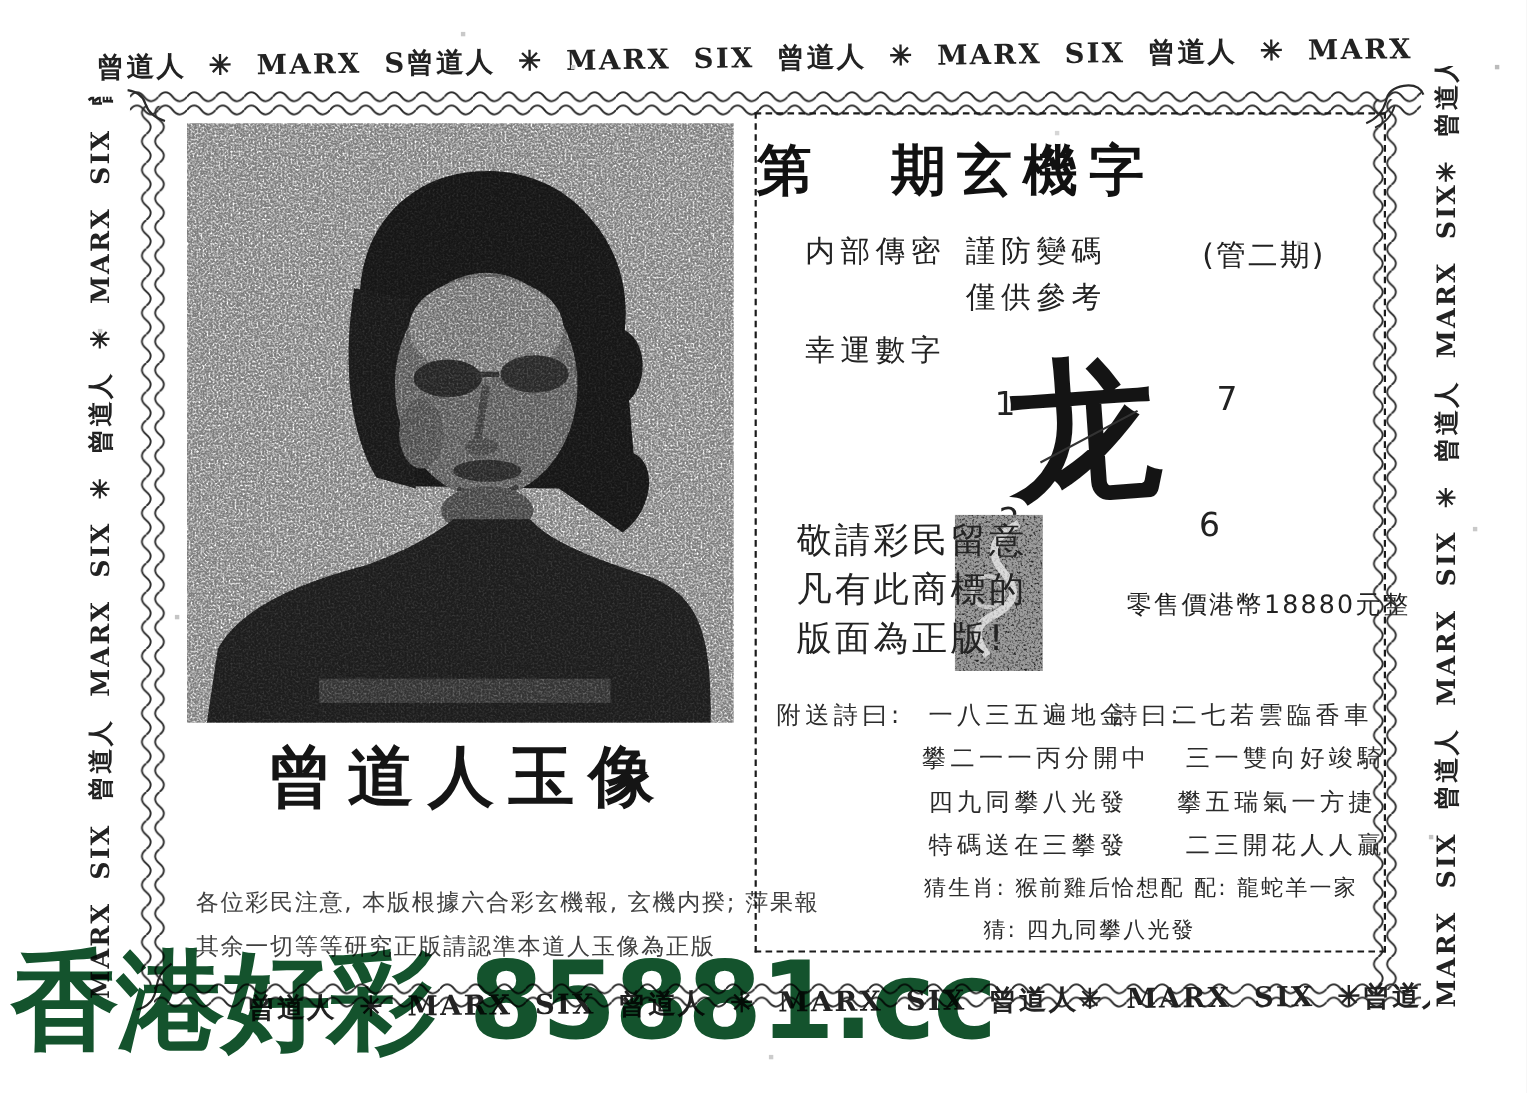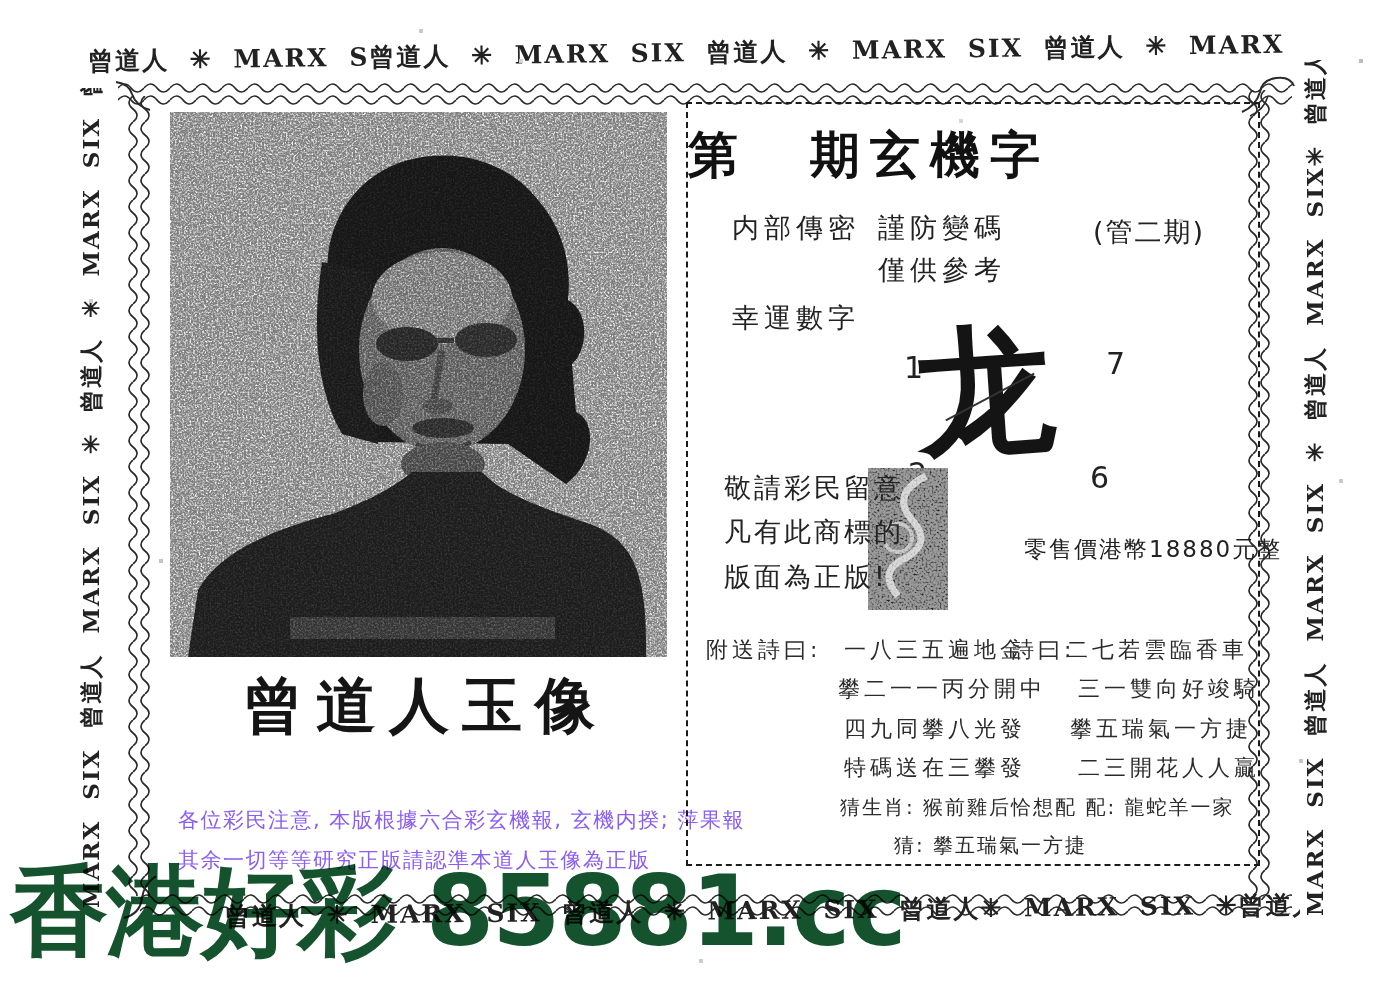--- a/index.html
+++ b/index.html
@@ -22,21 +22,21 @@
   .banner-right-pos{left:1300px; top:916px; width:856px;}
 
   
   .frame-svg{display:block;}
 
   
   .photo-wrap{left:170px; top:112px; width:497px; height:545px;}
   .caption{left:243px; top:666px; width:400px;
            font-family:"DejaVu Serif","Liberation Serif",serif;
            font-size:60px; font-weight:bold; letter-spacing:13px; color:#151515;}
-  .notice{left:178px; font-size:21px; letter-spacing:1.5px; color:#8b5cf6;}
+  .notice{left:178px; font-size:21px; letter-spacing:1.5px; color:#404040;}
   .notice-1{top:806px;} .notice-2{top:846px;}
 
   
   .rp{left:686px; top:102px; width:570px; height:760px; border:2.5px dashed #1b1b1b;}
   .rp .abs{position:absolute;}
   .rp-title{top:18px; left:0; width:100%; 
             font-family:"DejaVu Serif","Liberation Serif",serif;
             font-size:50px; font-weight:bold; letter-spacing:10px; color:#111;}
   .rp-title .spacer{display:inline-block; width:62px;}
   .rp-row{font-size:27px; letter-spacing:5px; color:#222;}
@@ -46,21 +46,21 @@
   .hotline{left:210px; top:182px; font-size:37px; letter-spacing:2px; color:#1a1a1a;}
   .corner-num{font-size:30px; color:#222;}
   .num-1{left:216px; top:246px;} .num-7{left:418px; top:242px;}
   .num-2{left:220px; top:352px;} .num-6{left:402px; top:356px;}
   .zodiac{left:228px; top:218px; font-size:138px; font-weight:bold;
           font-family:"DejaVu Serif","Liberation Serif",serif; color:#141414;
           transform:rotate(-4deg); line-height:1;}
   .zodiac-stroke{left:252px; top:292px; width:100px; height:2px; background:#333;
                  transform:rotate(-28deg);}
   .stamp{left:180px; top:364px; width:80px; height:142px;}
-  .stamp-note{left:36px; font-size:27px; letter-spacing:3px; color:#232323;}
+  .stamp-note{left:36px; font-size:32px; letter-spacing:3px; color:#232323;}
   .sn-1{top:366px;} .sn-2{top:410px;} .sn-3{top:455px;}
   .price{left:312px; top:430px; font-size:23px; letter-spacing:2px; color:#222;margin-left:24px;}
   .poem{font-size:22px; letter-spacing:4px; color:#2b2b2b;}
   .pl-label{left:18px; top:531px;} 
   .pl-0{left:156px; top:531px;text-align:right;} .pl-1{left:150px; top:570px;}
   .pl-2{left:156px; top:610px;} .pl-3{left:156px; top:649px;}
   .pr-label{left:324px; top:531px;}
   .pr-0{left:378px; top:531px;} .pr-1{left:390px; top:570px;}
   .pr-2{left:382px; top:610px;} .pr-3{left:390px; top:649px;}
   .guess{font-size:20px; letter-spacing:2px; color:#2b2b2b;}
@@ -231,20 +231,20 @@
     <div class="abs poem pl-2 nowrap">四九同攀八光發</div>
     <div class="abs poem pl-3 nowrap">特碼送在三攀發</div>
 
     <div class="abs poem pr-label nowrap">詩曰:</div>
     <div class="abs poem pr-0 nowrap">二七若雲臨香車</div>
     <div class="abs poem pr-1 nowrap">三一雙向好竣騎</div>
     <div class="abs poem pr-2 nowrap">攀五瑞氣一方捷</div>
     <div class="abs poem pr-3 nowrap">二三開花人人贏</div>
 
     <div class="abs guess guess-1 nowrap">猜生肖:  猴前雞后恰想配 配:  龍蛇羊一家</div>
-    <div class="abs guess guess-2 nowrap">猜:  攀五瑞氣一方捷</div>
+    <div class="abs guess guess-2 nowrap">猜:  四九同攀八光發</div>
   </div>
 
   <div class="abs watermark nowrap">香港好彩 85881.cc</div>
 
   <div class="abs speckles"></div>
 
 </div>
 
 </body></html>

